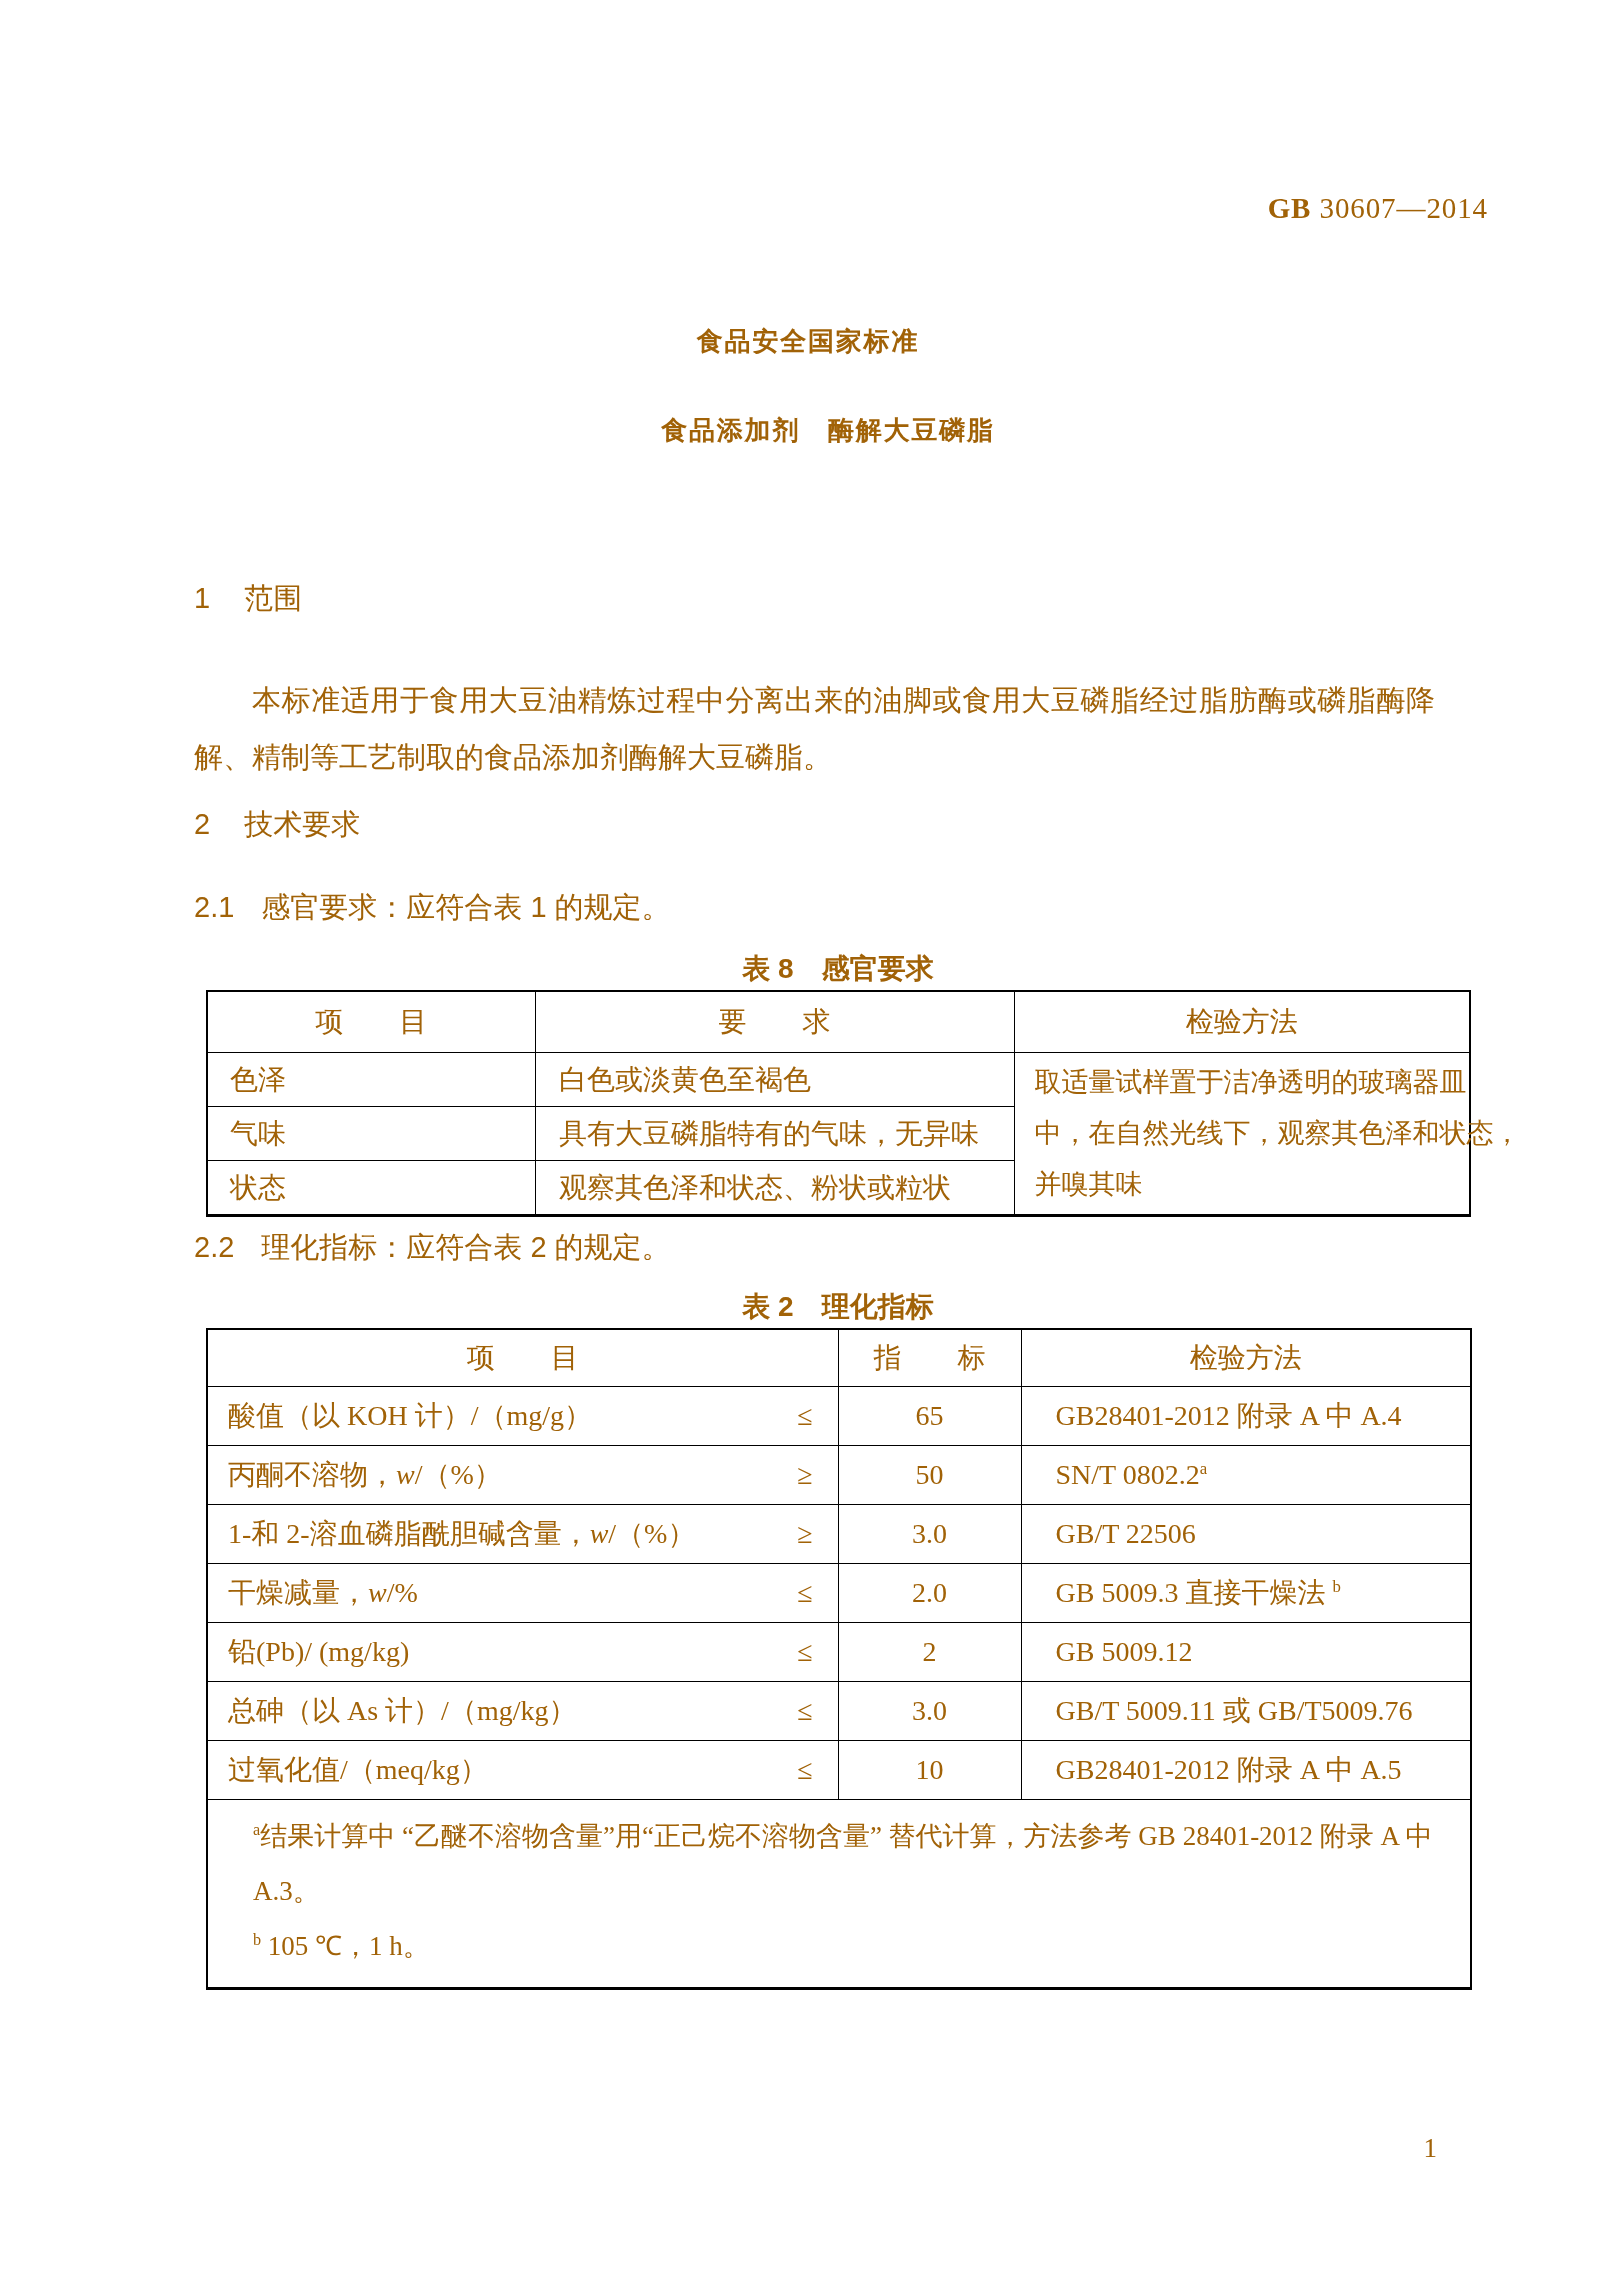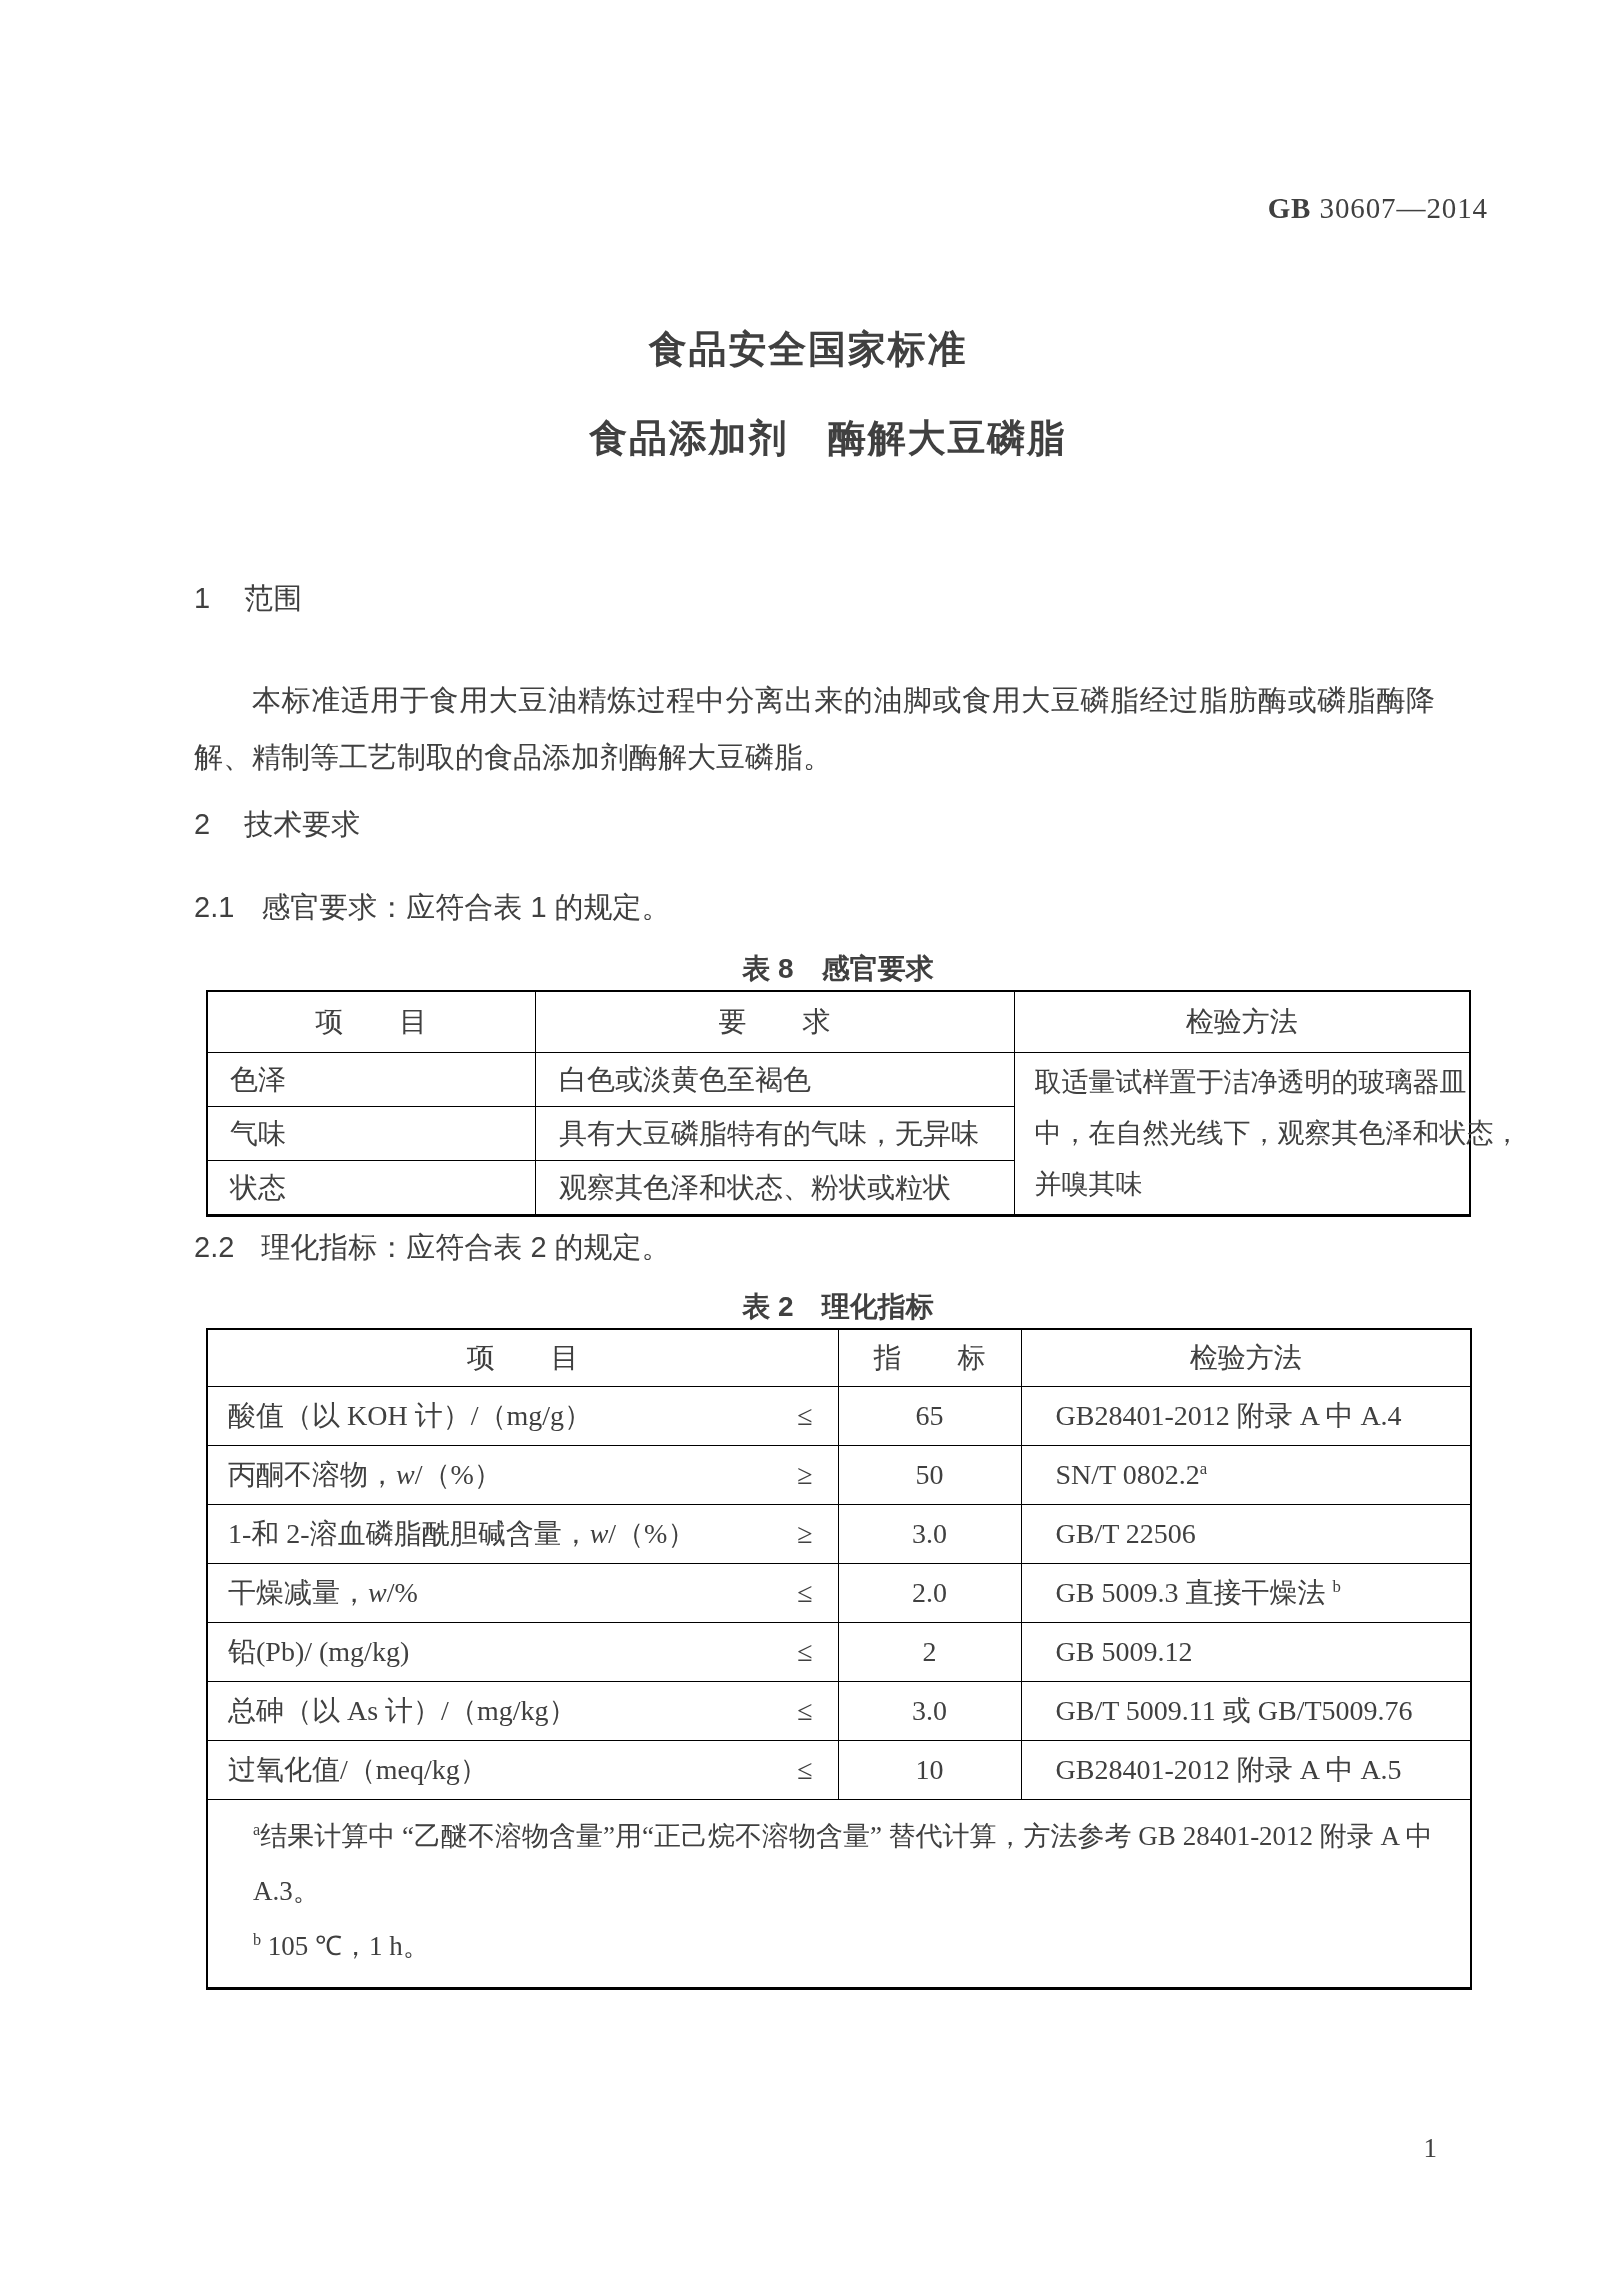--- a/index.html
+++ b/index.html
@@ -1,35 +1,35 @@
 <!DOCTYPE html>
 <html style="font-size:14.5px"><head>
 <meta charset="utf-8">
 <style>
   html,body{margin:0;padding:0;background:#e8e8e8;}
   .page{
     position:relative;
     width:1616px;height:2285px;
     background:#ffffff;
-    color:#404040;
+    color:#a16207;
     font-family:"Liberation Serif", serif;
     overflow:hidden;
     margin:0 auto;
   }
   .code{
     position:absolute;top:192px;right:128px;
     font-size:29px;letter-spacing:0.9px;
     font-family:"Liberation Serif", serif;
   }
   .code .b{font-weight:bold;}
   .title{
     position:absolute;left:0;width:100%;
     text-align:center;
     font-family:Liberation Mono, monospace;
-    font-weight:bold;font-size:38px;letter-spacing:1.8px;
+    font-weight:bold;font-size:26px;letter-spacing:1.8px;
   }
   .title1{top:324px;}
   .title2{top:413px;padding-left:20px;}
   .h{
     position:absolute;left:194px;
     font-family:"Liberation Sans", sans-serif;
     font-weight:normal;font-size:29px;
     white-space:nowrap;
   }
   .h .hnum{display:inline-block;margin-right:34px;}

